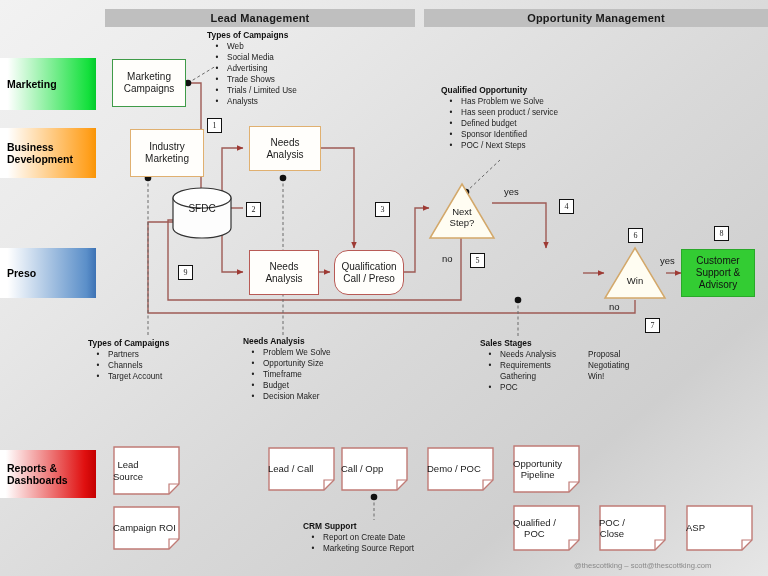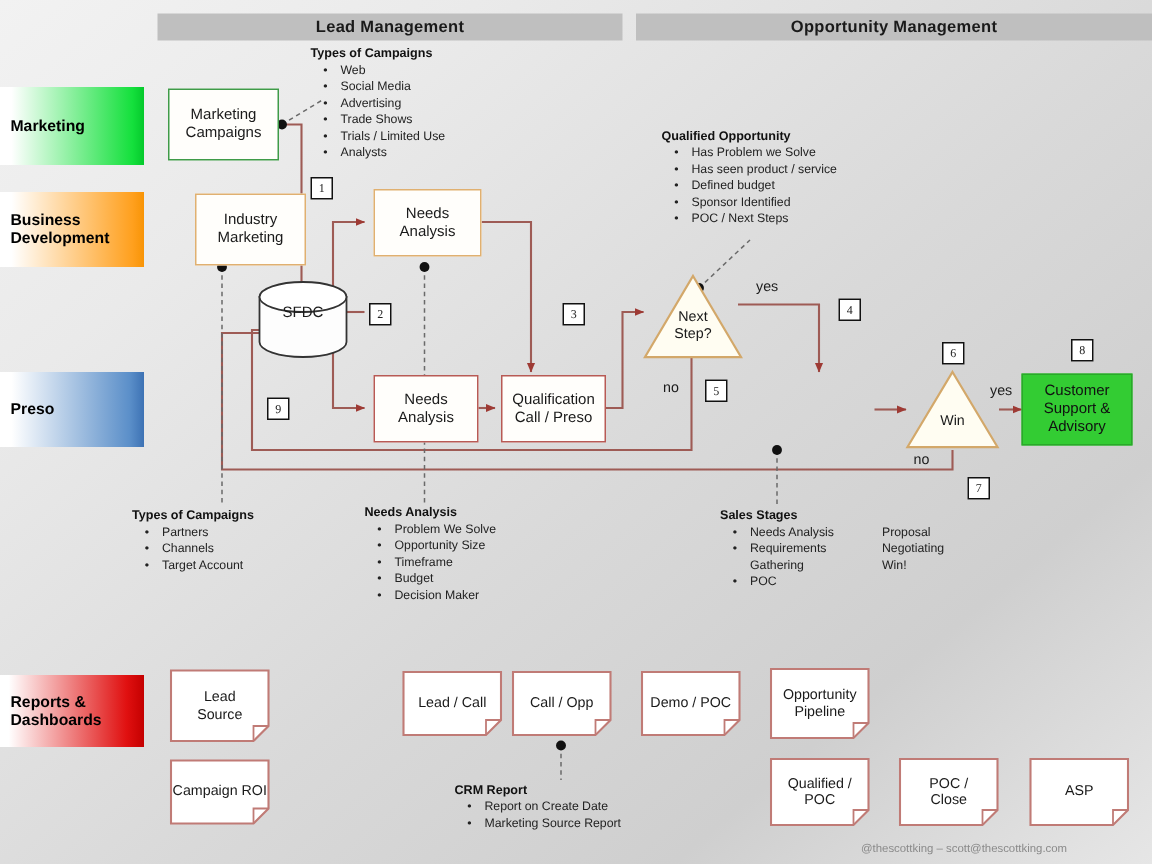--- a/index.html
+++ b/index.html
@@ -83,21 +83,21 @@
   
   .doc{
     position:absolute;
     font-size:9.5px;color:#1a1a1a;text-align:center;line-height:1.18;
   }
   .doc .docbody{
     position:absolute;inset:0;
   }
   .doc .doctext{
     position:absolute;inset:0;
-    display:flex;align-items:center;justify-content:center;
+    display:flex;align-items:center;justify-content:flex-start;
   }
 
   
   .footer{
     position:absolute;font-size:7.6px;color:#8a8a8a;
   }
 
   
   #wires{position:absolute;left:0;top:0;width:768px;height:576px;pointer-events:none;}
 </style>
@@ -216,21 +216,21 @@
     </div>
   </div>
 
   <div class="abs pbox red" style="left:249px;top:250px;width:70px;height:45px;">
     <div>
       <div>Needs</div>
       <div>Analysis</div>
     </div>
   </div>
 
-  <div class="abs pbox red" style="left:334px;top:250px;width:70px;height:45px;">
+  <div class="abs pbox red" style="left:334px;top:250px;width:70px;height:45px;border-radius:14px;">
     <div>
       <div>Qualification</div>
       <div>Call / Preso</div>
     </div>
   </div>
 
   <div class="tri-wrap" style="left:428px;top:182px;width:68px;height:58px;">
     <svg class="tri-svg" width="68" height="58" viewBox="0 0 68 58">
       <path d="M34,2 L66,56 L2,56 Z" fill="#fffdf2" stroke="#d3a86a" stroke-width="1.5"></path>
     </svg>
@@ -400,21 +400,21 @@
             </li>
           <li>
               <span class="txt">Win!</span>
             </li>
         </ul>
       </div>
     </div>
   </div>
 
   <div class="abs ann" style="left:303px;top:521px;width:180px;">
-    <div class="ttl">CRM Report</div>
+    <div class="ttl">CRM Support</div>
     <ul>
       <li>
           <span class="bul">•</span>
           <span class="txt">Report on Create Date</span>
         </li>
       <li>
           <span class="bul">•</span>
           <span class="txt">Marketing Source Report</span>
         </li>
     </ul>

